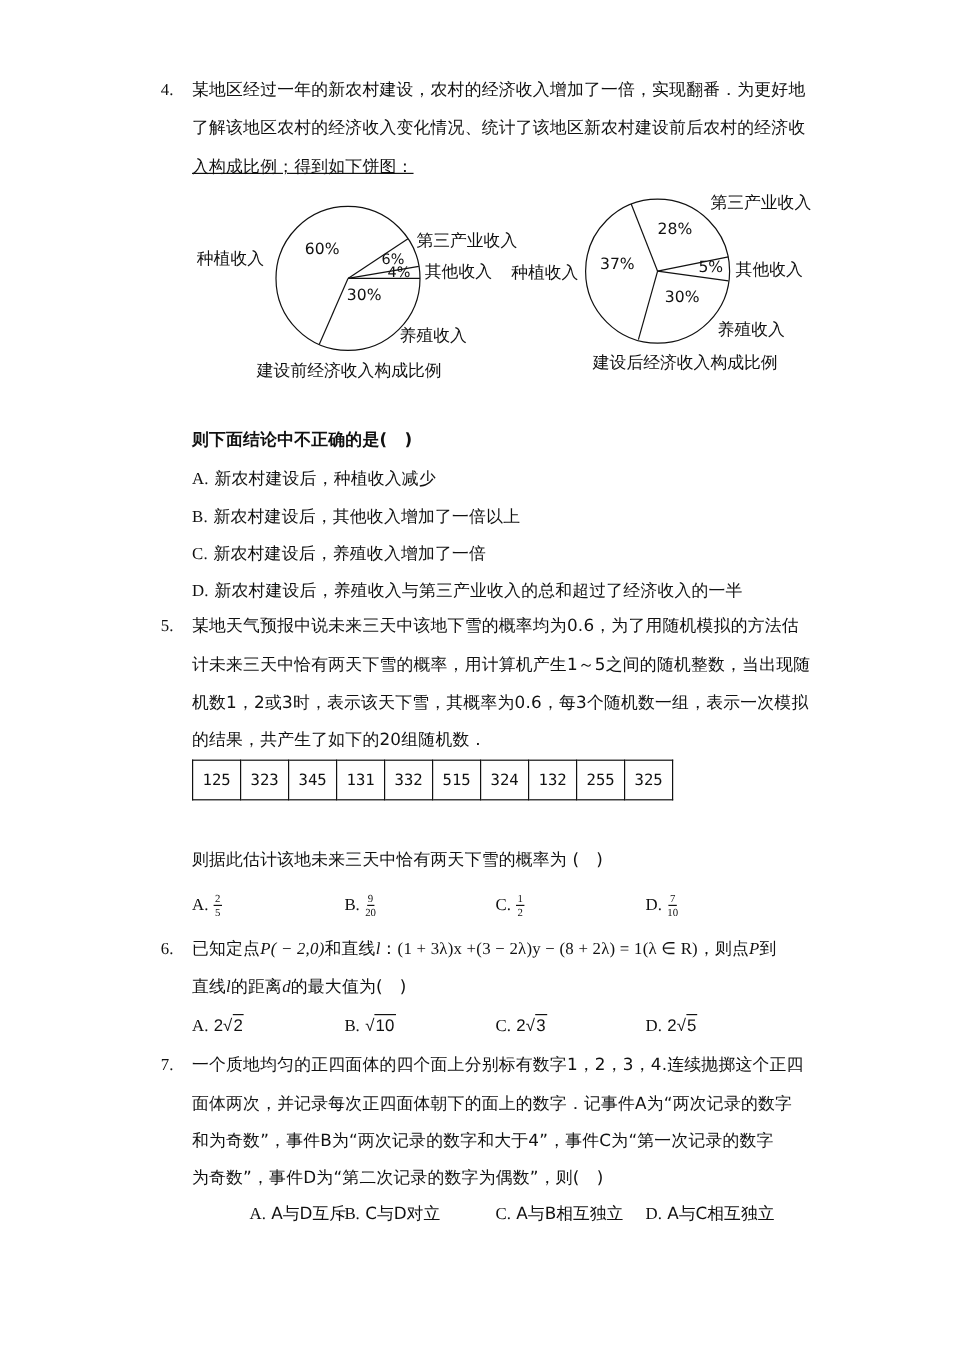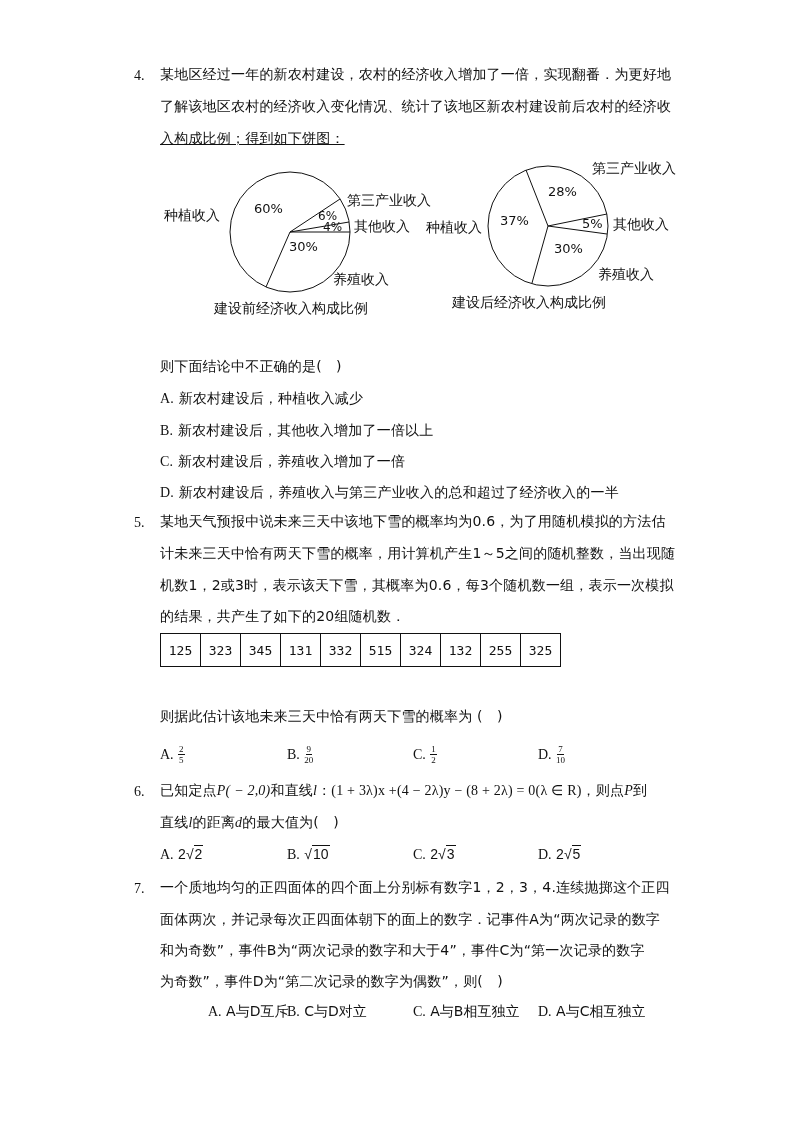--- a/index.html
+++ b/index.html
@@ -59,24 +59,24 @@
       <line x1="548" y1="226" x2="532" y2="283" stroke="#111" stroke-width="1"></line>
     </svg>
     <span class="pie-pct abs" style="left:500px;top:213px;">37%</span>
     <span class="pie-pct abs" style="left:548px;top:184px;">28%</span>
     <span class="pie-pct abs" style="left:582px;top:216px;">5%</span>
     <span class="pie-pct abs" style="left:554px;top:241px;">30%</span>
     <span class="pie-label abs" style="left:426px;top:219px;">种植收入</span>
     <span class="pie-label abs" style="left:592px;top:160px;">第三产业收入</span>
     <span class="pie-label abs" style="left:613px;top:216px;">其他收入</span>
     <span class="pie-label abs" style="left:598px;top:266px;">养殖收入</span>
-    <span class="pie-label abs" style="left:452px;top:294px;">建设后经济收入构成比例</span>
+    <span class="pie-label abs" style="left:494px;top:294px;">建设后经济收入构成比例</span>
   </div>
 
-  <div class="line abs" style="top:358px;">则下面结论中不正确的是(　)</div>
+  <div class="line abs" style="top:358px;font-weight:bold;">则下面结论中不正确的是(　)</div>
   <div class="line abs" style="top:390px;">
     <span class="serif">A.</span>
     <span>新农村建设后，种植收入减少</span>
   </div>
   <div class="line abs" style="top:422px;">
     <span class="serif">B.</span>
     <span>新农村建设后，其他收入增加了一倍以上</span>
   </div>
   <div class="line abs" style="top:453px;">
     <span class="serif">C.</span>
@@ -140,21 +140,21 @@
     <span class="frac">
         <span class="num">7</span>
         <span>10</span>
       </span>
   </div>
 </div>
 
 <div>
   <span class="qnum" style="top:784px;">6.</span>
   <div class="line abs" style="top:782px;">
-    <span>已知定点</span><span class="it">P( − 2,0)</span><span>和直线</span><span class="it">l</span><span class="serif">：(1 + 3λ)x +(4 − 2λ)y − (8 + 2λ) = 0(λ ∈ R)</span><span>，则点</span><span class="it">P</span><span>到</span>
+    <span>已知定点</span><span class="it">P( − 2,0)</span><span>和直线</span><span class="it">l</span><span class="serif">：(1 + 3λ)x +(3 − 2λ)y − (8 + 2λ) = 1(λ ∈ R)</span><span>，则点</span><span class="it">P</span><span>到</span>
   </div>
   <div class="line abs" style="top:814px;text-align:right;">
     <span>直线</span><span class="it">l</span><span>的距离</span><span class="it">d</span><span>的最大值为(　)</span>
   </div>
   <div class="opt abs" style="left:160px;top:846px;">
     <span class="serif">A.</span>
     <span class="sqrt"><span>2</span>√<span class="rad">2</span></span>
   </div>
   <div class="opt abs" style="left:287px;top:846px;">
     <span class="serif">B.</span>

